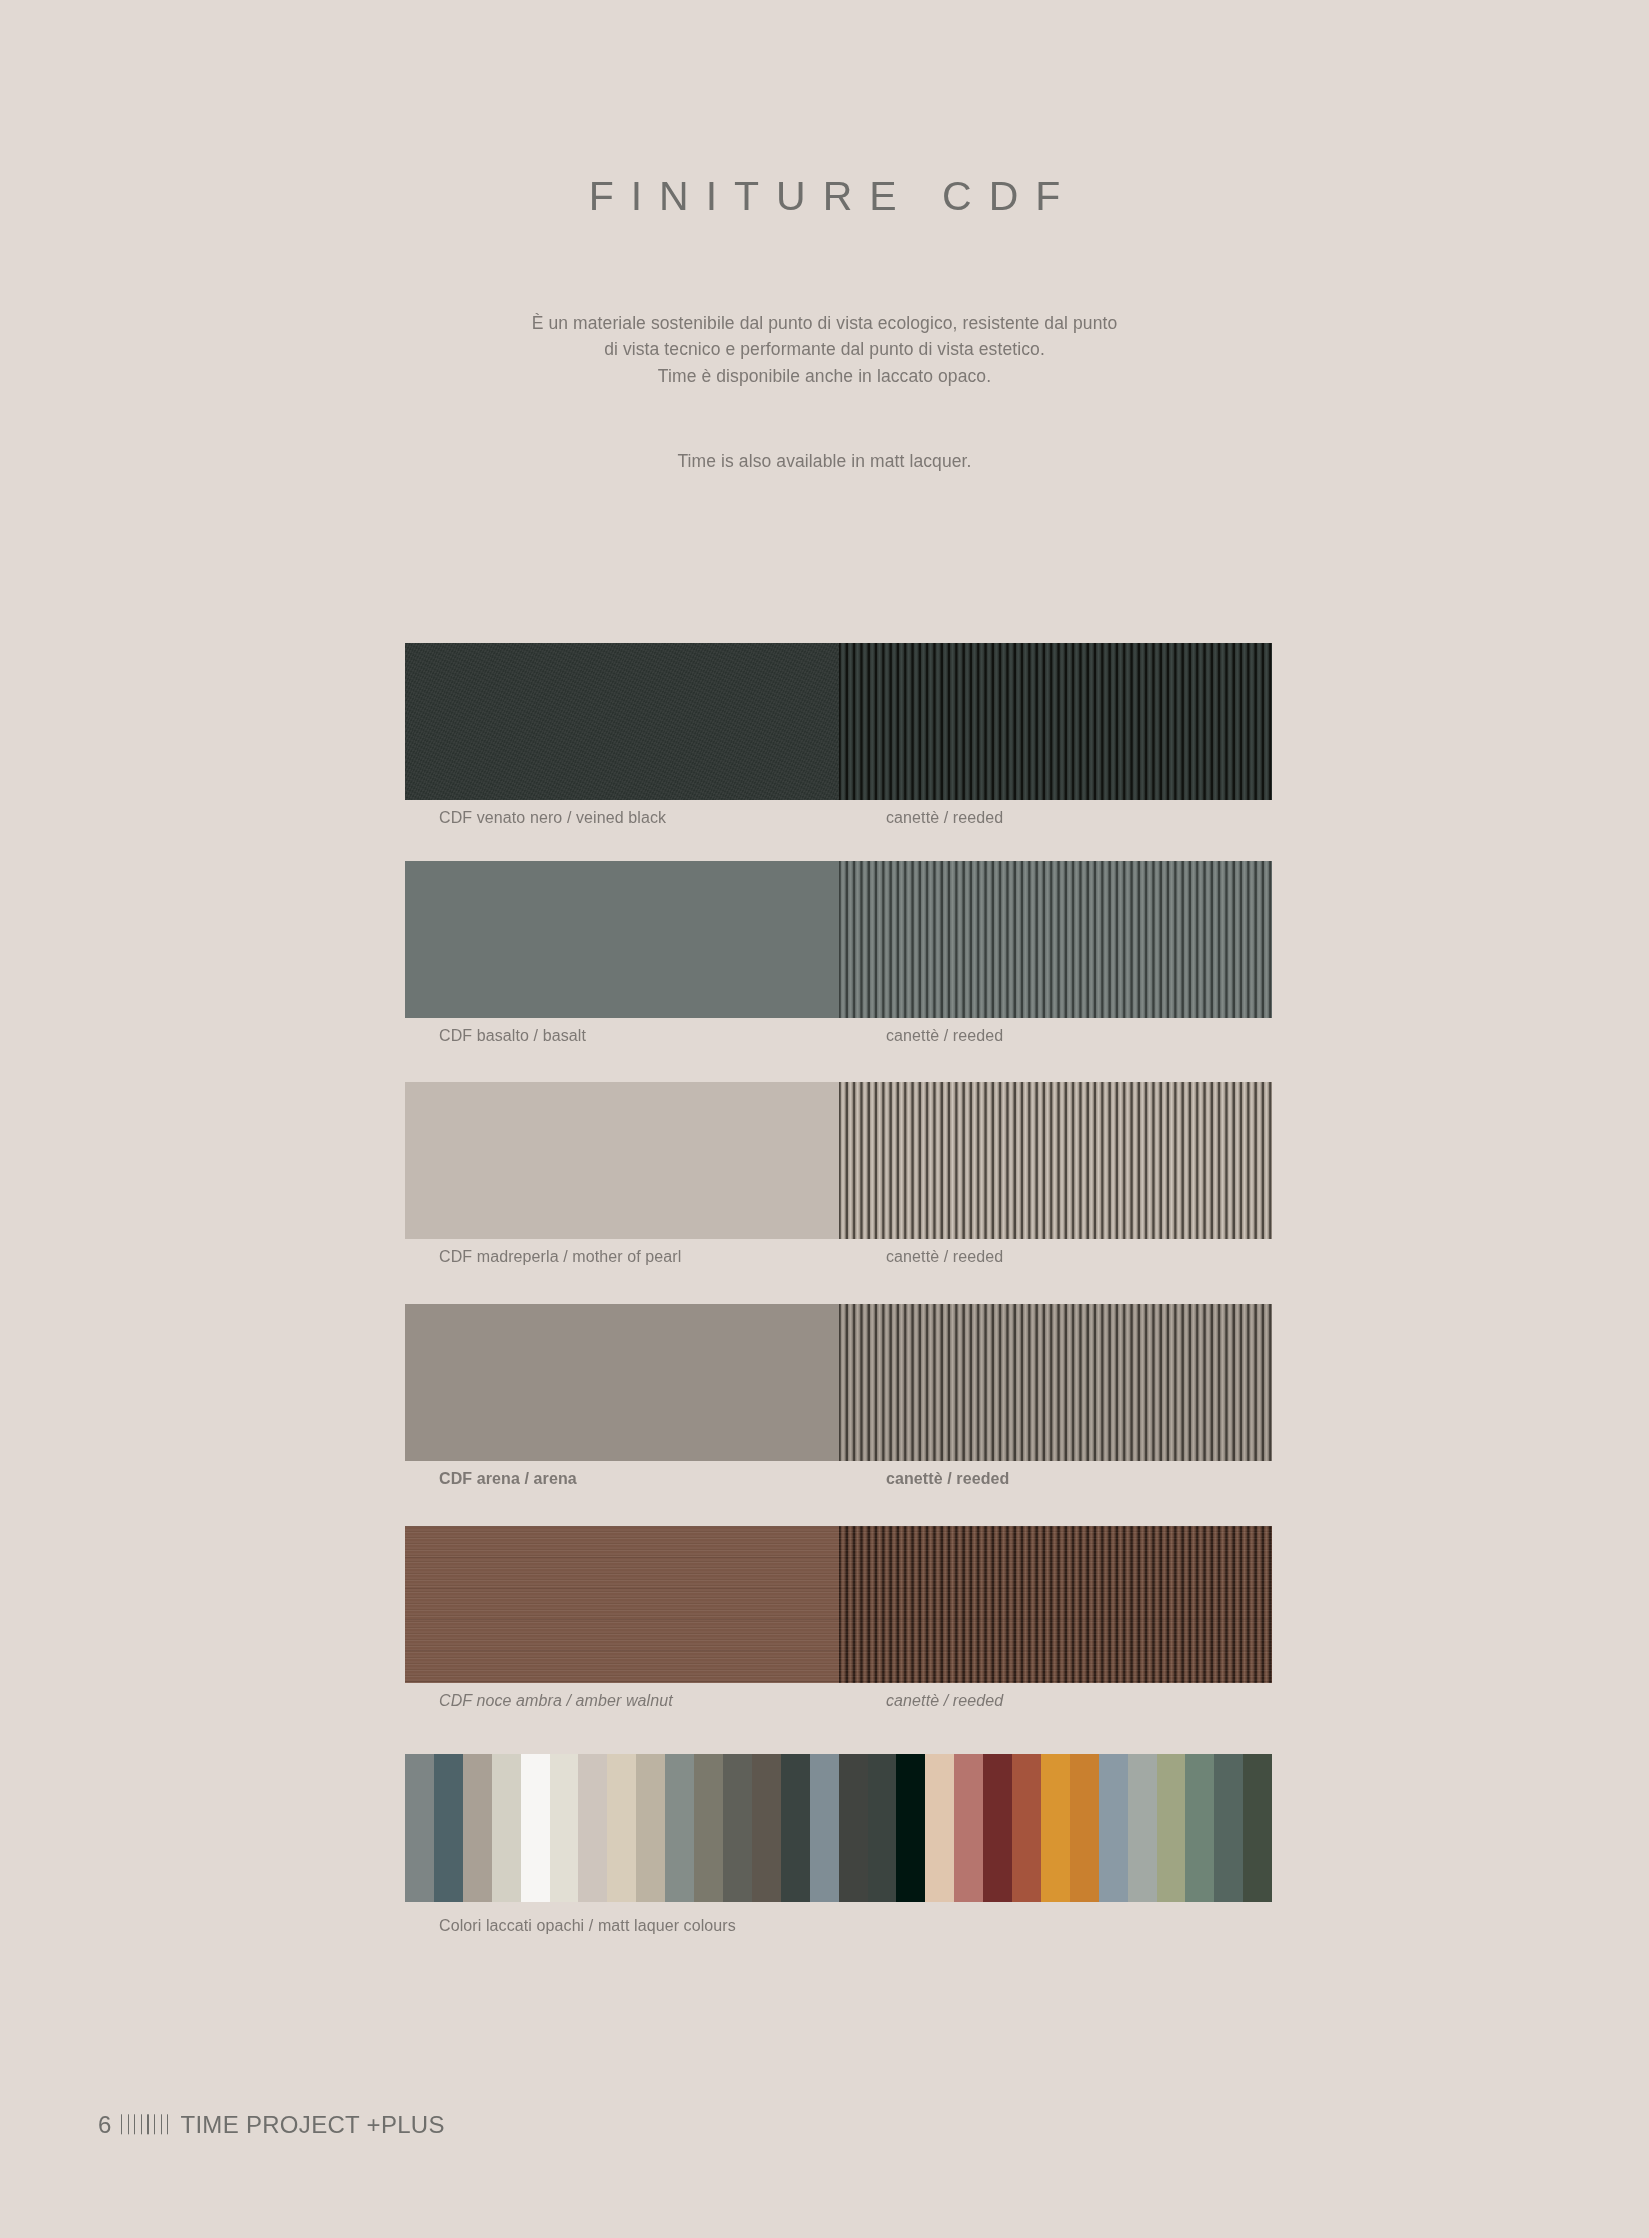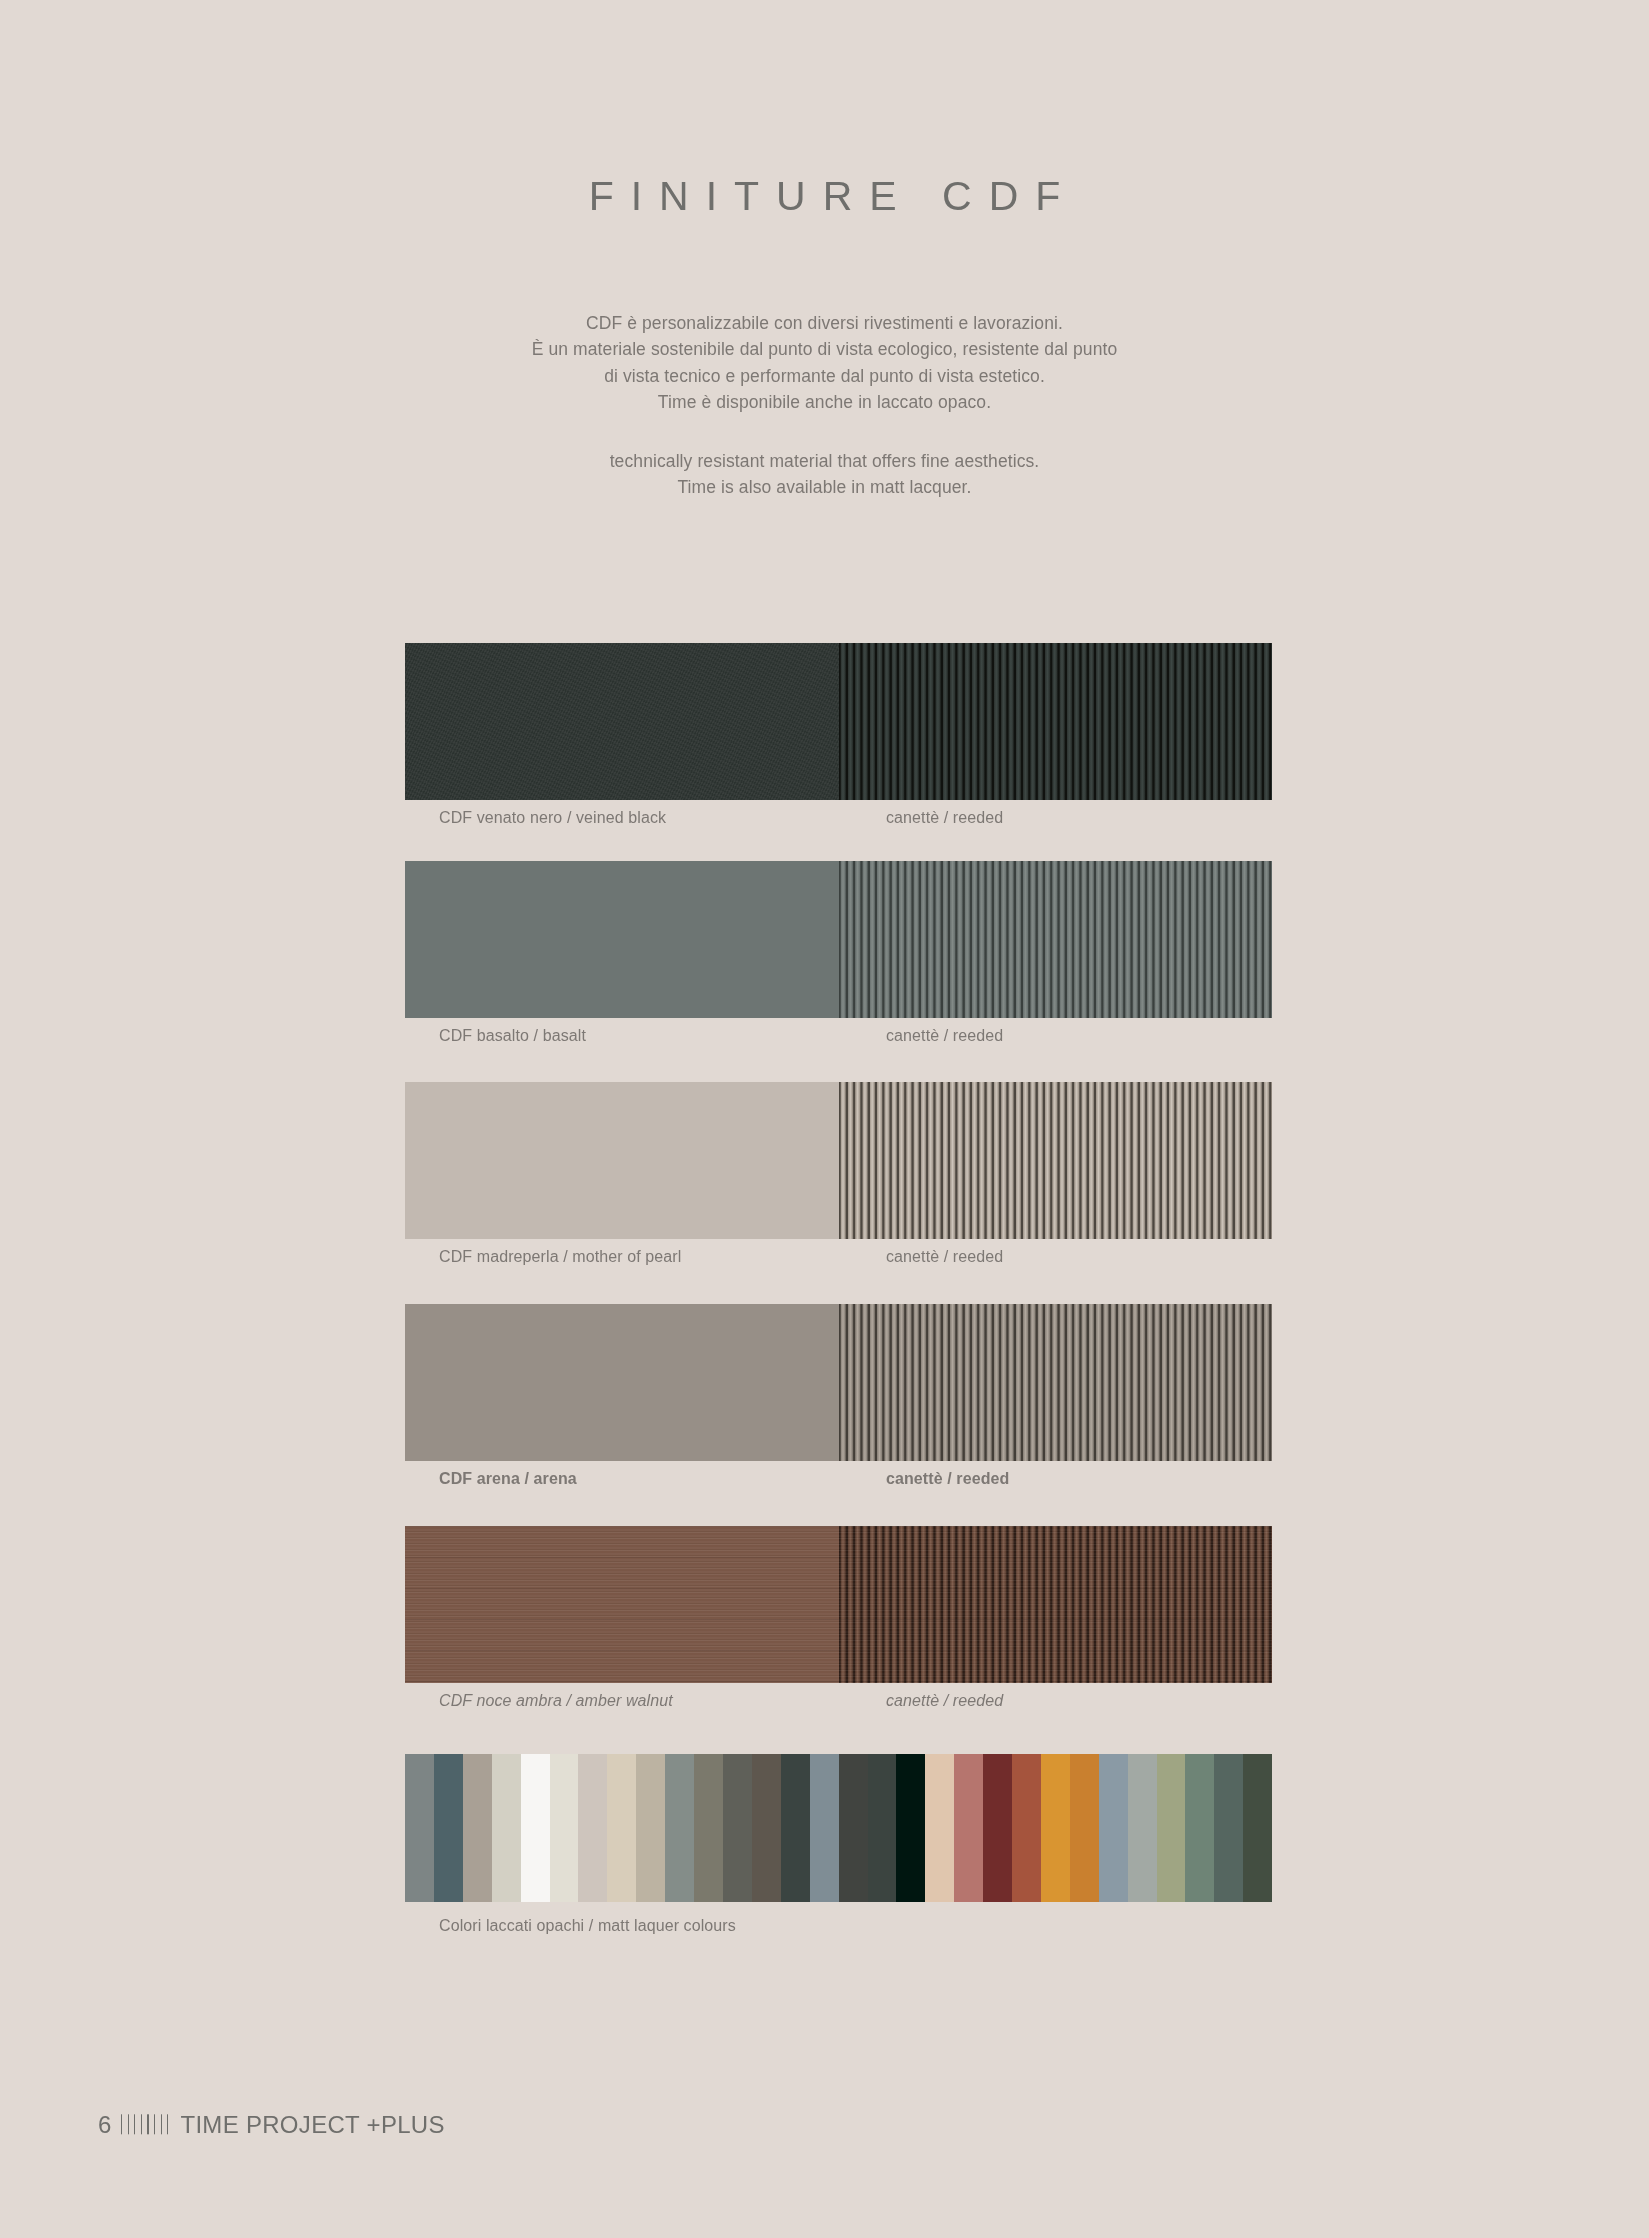--- a/index.html
+++ b/index.html
@@ -152,28 +152,26 @@
         transparent 1.3px, transparent 31px);
     pointer-events: none;
   }
 </style>
 </head>
 <body>
 
 <div class="page-title">FINITURE CDF</div>
 
 <div class="intro intro-it">
-  <p>CDF è personalizzabile con diversi rivestimenti e lavorazioni.</p>
   <p>È un materiale sostenibile dal punto di vista ecologico, resistente dal punto</p>
   <p>di vista tecnico e performante dal punto di vista estetico.</p>
   <p>Time è disponibile anche in laccato opaco.</p>
 </div>
 
 <div class="intro intro-en">
-  <p>technically resistant material that offers fine aesthetics.</p>
   <p>Time is also available in matt lacquer.</p>
 </div>
 
 <div class="swatch-row" id="row-0">
   <div class="swatch-bars">
     <div class="swatch-flat tex-noise" style="background: rgb(46, 53, 50);"></div>
     <div class="swatch-reed" style="background: repeating-linear-gradient(to right, rgb(16, 18, 15) 0px, rgb(16, 18, 15) 1.3px, rgb(46, 53, 50) 2px, rgb(61, 71, 68) 4px, rgb(46, 53, 50) 6px, rgb(16, 18, 15) 7.3px) rgb(46, 53, 50);"></div>
   </div>
   <div class="row-labels">
     <span class="label label-left">CDF venato nero / veined black</span>

